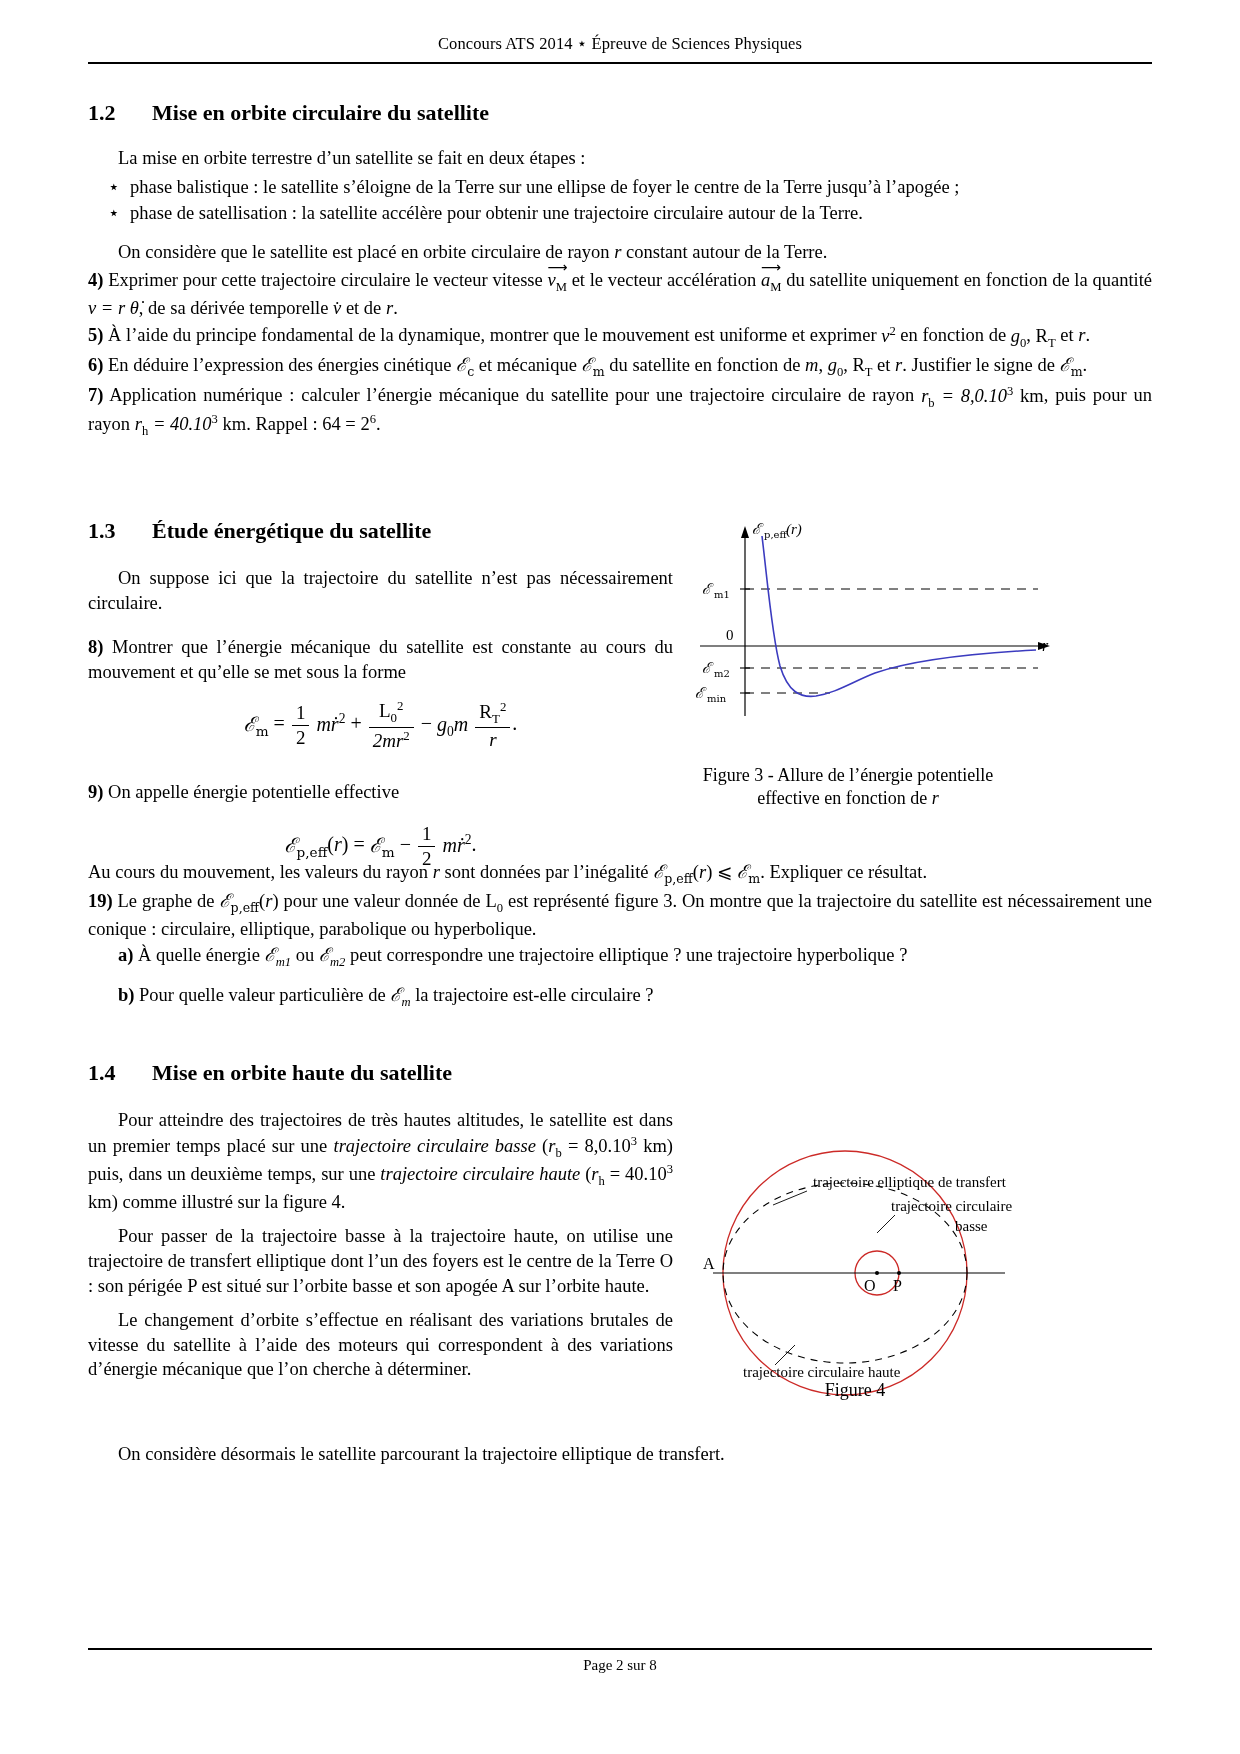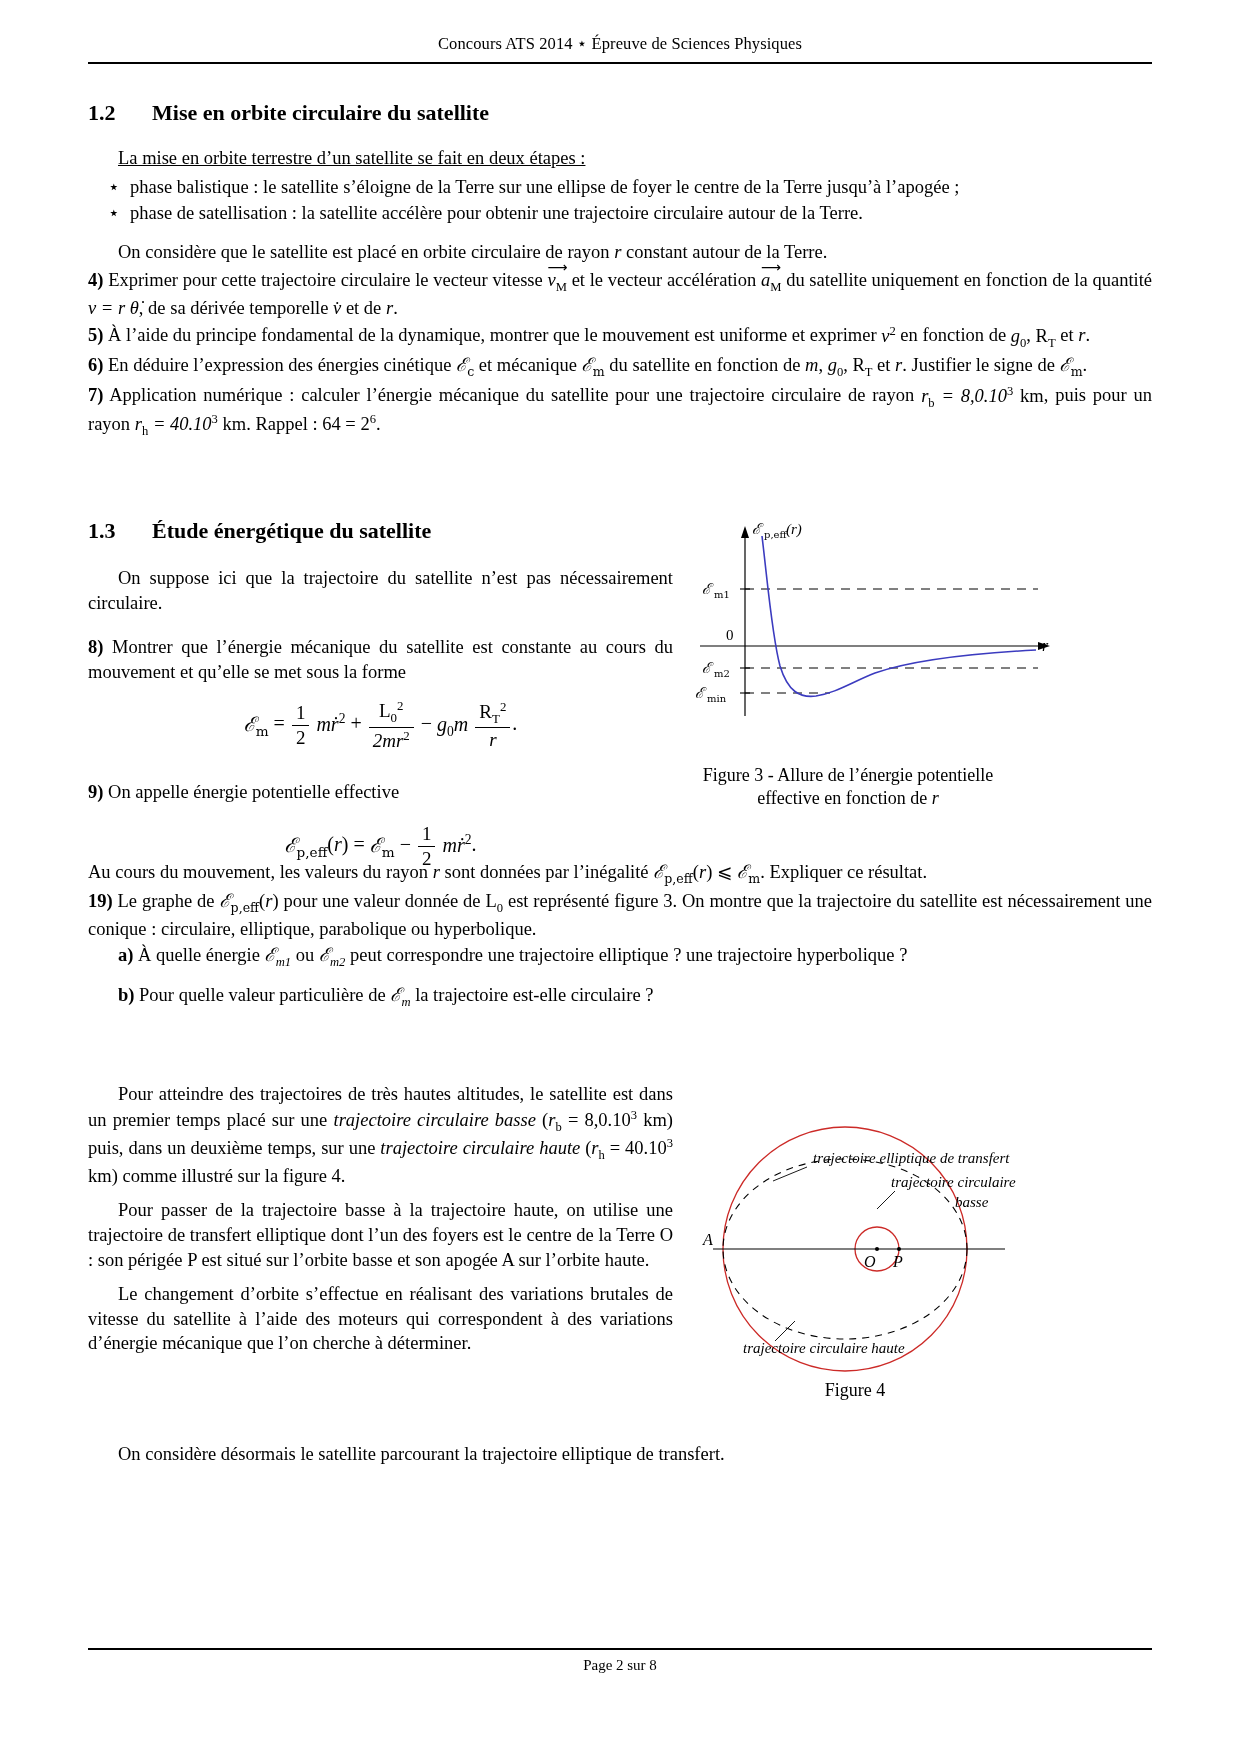--- a/index.html
+++ b/index.html
@@ -57,39 +57,39 @@
   .frac { display:inline-block; vertical-align:middle; text-align:center; font-size:.95em; margin:0 2px; }
   .frac .num { display:block; border-bottom:1.3px solid #000; padding:0 4px; line-height:1.25; }
   .frac .den { display:block; padding:0 4px; line-height:1.3; }
 
   .display { text-align:center; margin:14px 0 10px 0; font-size:20px; }
 
   
   .fig3-box { position:absolute; left:640px; top:516px; width:420px; }
   .fig3-cap { position:absolute; left:648px; top:764px; width:400px; text-align:center; font-size:18px; line-height:1.3; }
 
-  .fig4-box { position:absolute; left:655px; top:1109px; width:400px;font-style:italic; }
+  .fig4-box { position:absolute; left:655px; top:1133px; width:400px; }
   .fig4-cap { position:absolute; left:655px; top:1380px; width:400px; text-align:center; font-size:18px; }
 
   .narrow { width:585px; }
 </style>
 </head>
 <body>
 
 <div class="page">
 
   <div class="runhead">Concours ATS 2014 ⋆ Épreuve de Sciences Physiques</div>
   <div class="rule-top"></div>
 
   <div class="content" style="top:100px;">
     <h2 class="sec">
       <span class="sec-num">1.2</span><span>Mise en orbite circulaire du satellite</span>
     </h2>
 
-    <p class="indent" style="margin-top:20px;text-decoration:underline;">La mise en orbite terrestre d’un satellite se fait en deux étapes :</p>
+    <p class="indent" style="margin-top:20px;">La mise en orbite terrestre d’un satellite se fait en deux étapes :</p>
 
     <ul class="stars">
       <li><span class="star">⋆</span><span>phase balistique : le satellite s’éloigne de la Terre sur une ellipse de foyer le centre de la Terre jusqu’à l’apogée ;</span></li>
       <li><span class="star">⋆</span><span>phase de satellisation : la satellite accélère pour obtenir une trajectoire circulaire autour de la Terre.</span></li>
     </ul>
 
     <p class="indent" style="margin-top:14px;">
       On considère que le satellite est placé en orbite circulaire de rayon <span class="math">r</span> constant autour de la Terre.
     </p>
 
@@ -232,20 +232,23 @@
 
     <p class="indent" style="margin-top:12px;">
       <span class="qnum">b)</span>
       <span>Pour quelle valeur particulière de</span>
       <span class="cal">ℰ<sub><span class="math">m</span></sub></span>
       <span>la trajectoire est-elle circulaire ?</span>
     </p>
   </div>
 
   <div class="content" style="top:1060px;">
+    <h2 class="sec">
+      <span class="sec-num">1.4</span><span>Mise en orbite haute du satellite</span>
+    </h2>
 
     <p class="indent narrow" style="margin-top:22px;">
       <span>Pour atteindre des trajectoires de très hautes altitudes, le satellite est dans un premier temps placé sur une</span>
       <em>trajectoire circulaire basse</em>
       (<span class="math">r<sub>b</sub></span> = 8,0.10<sup>3</sup> km)
       <span>puis, dans un deuxième temps, sur une</span>
       <em>trajectoire circulaire haute</em>
       (<span class="math">r<sub>h</sub></span> = 40.10<sup>3</sup> km)
       <span>comme illustré sur la figure 4.</span>
     </p>

